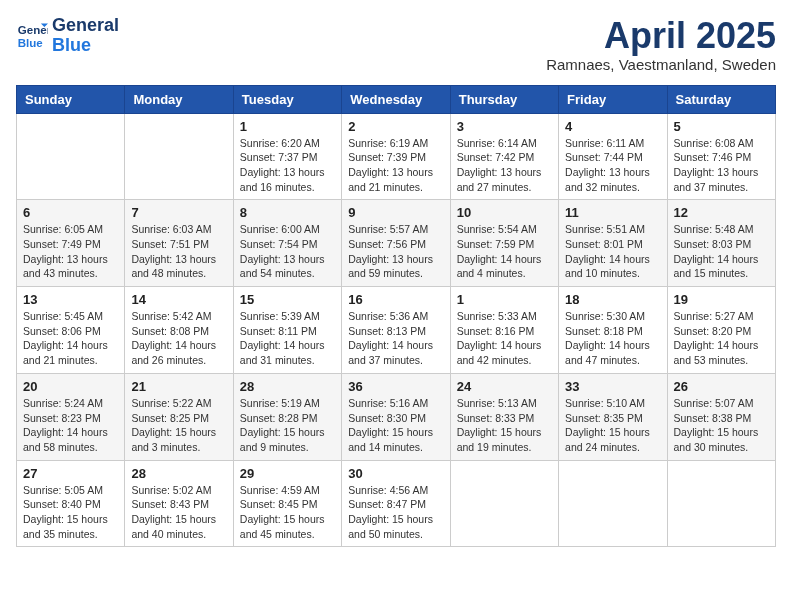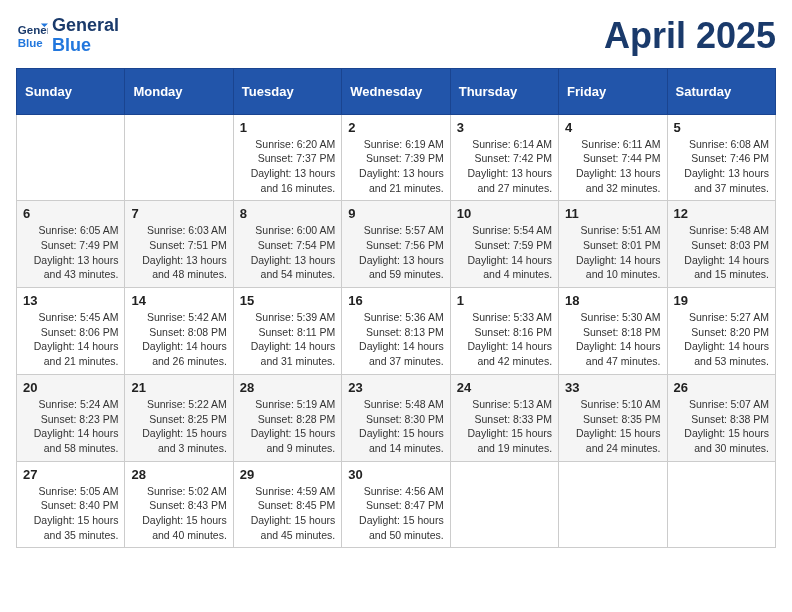--- a/index.html
+++ b/index.html
@@ -48,21 +48,21 @@
     .calendar {
       width: 100%;
       border-collapse: collapse;
       border: 1px solid #ccc;
     }
     .calendar th {
       background: #2255aa;
       color: #fff;
       font-size: 13px;
       font-weight: bold;
-      padding: 15px 8px;
+      padding: 6px 8px;
       text-align: left;
       border: 1px solid #1a4490;
     }
     .calendar td {
       vertical-align: top;
       border: 1px solid #ccc;
       padding: 5px 6px;
       width: 108px;
       min-height: 80px;
       font-size: 11px;
@@ -79,21 +79,20 @@
       font-size: 13px;
       font-weight: bold;
       color: #222;
       display: block;
       margin-bottom: 2px;
     }
     .day-info {
       font-size: 10.5px;
       color: #333;
       line-height: 1.4;
-      text-align: right;
     }
     .empty-cell {
       background: #f9f9f9;
     }
   </style>
 </head>
 <body>
 
 <div class="header">
   <div class="logo">
@@ -102,20 +101,21 @@
       <text x="2" y="30" font-size="13" font-weight="bold" fill="#2277dd" font-family="Arial">Blue</text>
       <polygon points="28,4 36,12 32,8 36,4" fill="#2277dd"></polygon>
     </svg>
     <div>
       <div class="logo-text">General</div>
       <div class="logo-text" style="color:#2277dd;">Blue</div>
     </div>
   </div>
   <div class="title-section">
     <div class="month-title">April 2025</div>
+    <div class="subtitle">Ramnaes, Vaestmanland, Sweden</div>
   </div>
 </div>
 
 <table class="calendar">
   <thead>
     <tr>
     <th>Sunday</th>
         <th>Monday</th>
         <th>Tuesday</th>
         <th>Wednesday</th>
@@ -260,22 +260,22 @@
 Sunset: 8:25 PM
 Daylight: 15 hours and 3 minutes.</div>
         </td>
         <td>
           <span class="day-number">28</span>
           <div class="day-info">Sunrise: 5:19 AM
 Sunset: 8:28 PM
 Daylight: 15 hours and 9 minutes.</div>
         </td>
         <td>
-          <span class="day-number">23</span>
-          <div class="day-info">Sunrise: 5:48 AM
+          <span class="day-number">36</span>
+          <div class="day-info">Sunrise: 5:16 AM
 Sunset: 8:30 PM
 Daylight: 15 hours and 14 minutes.</div>
         </td>
         <td>
           <span class="day-number">24</span>
           <div class="day-info">Sunrise: 5:13 AM
 Sunset: 8:33 PM
 Daylight: 15 hours and 19 minutes.</div>
         </td>
         <td>

